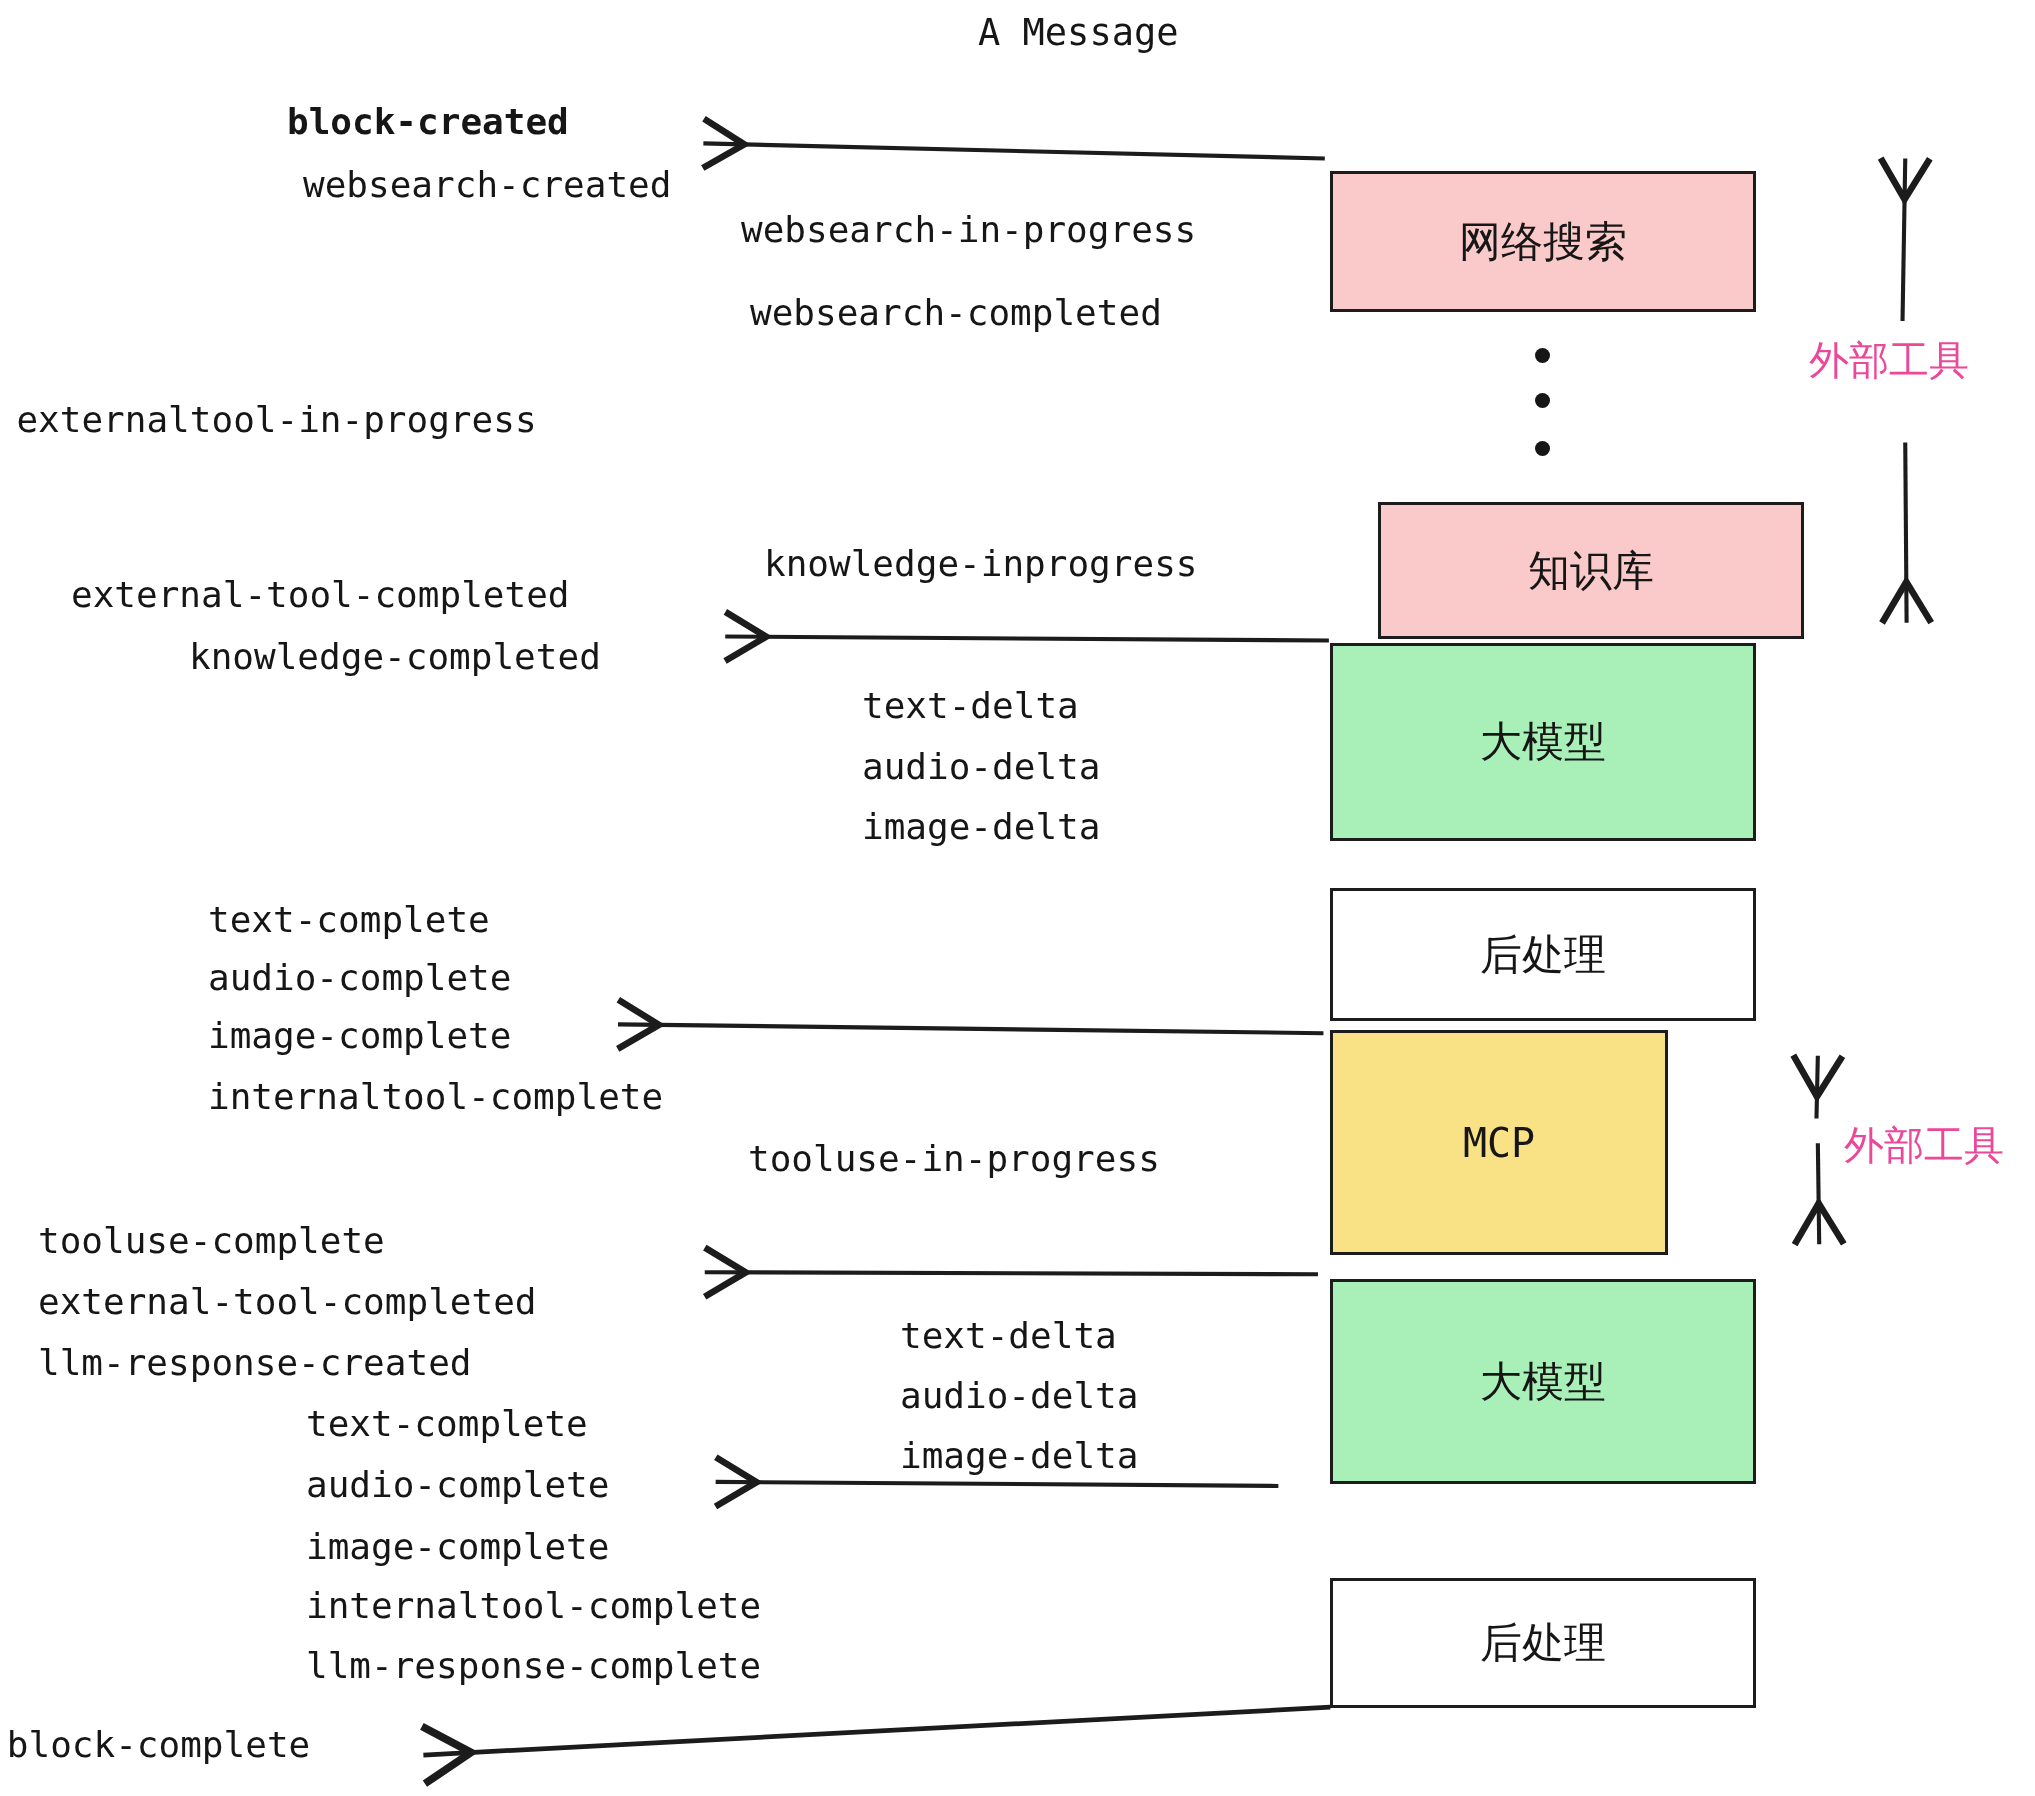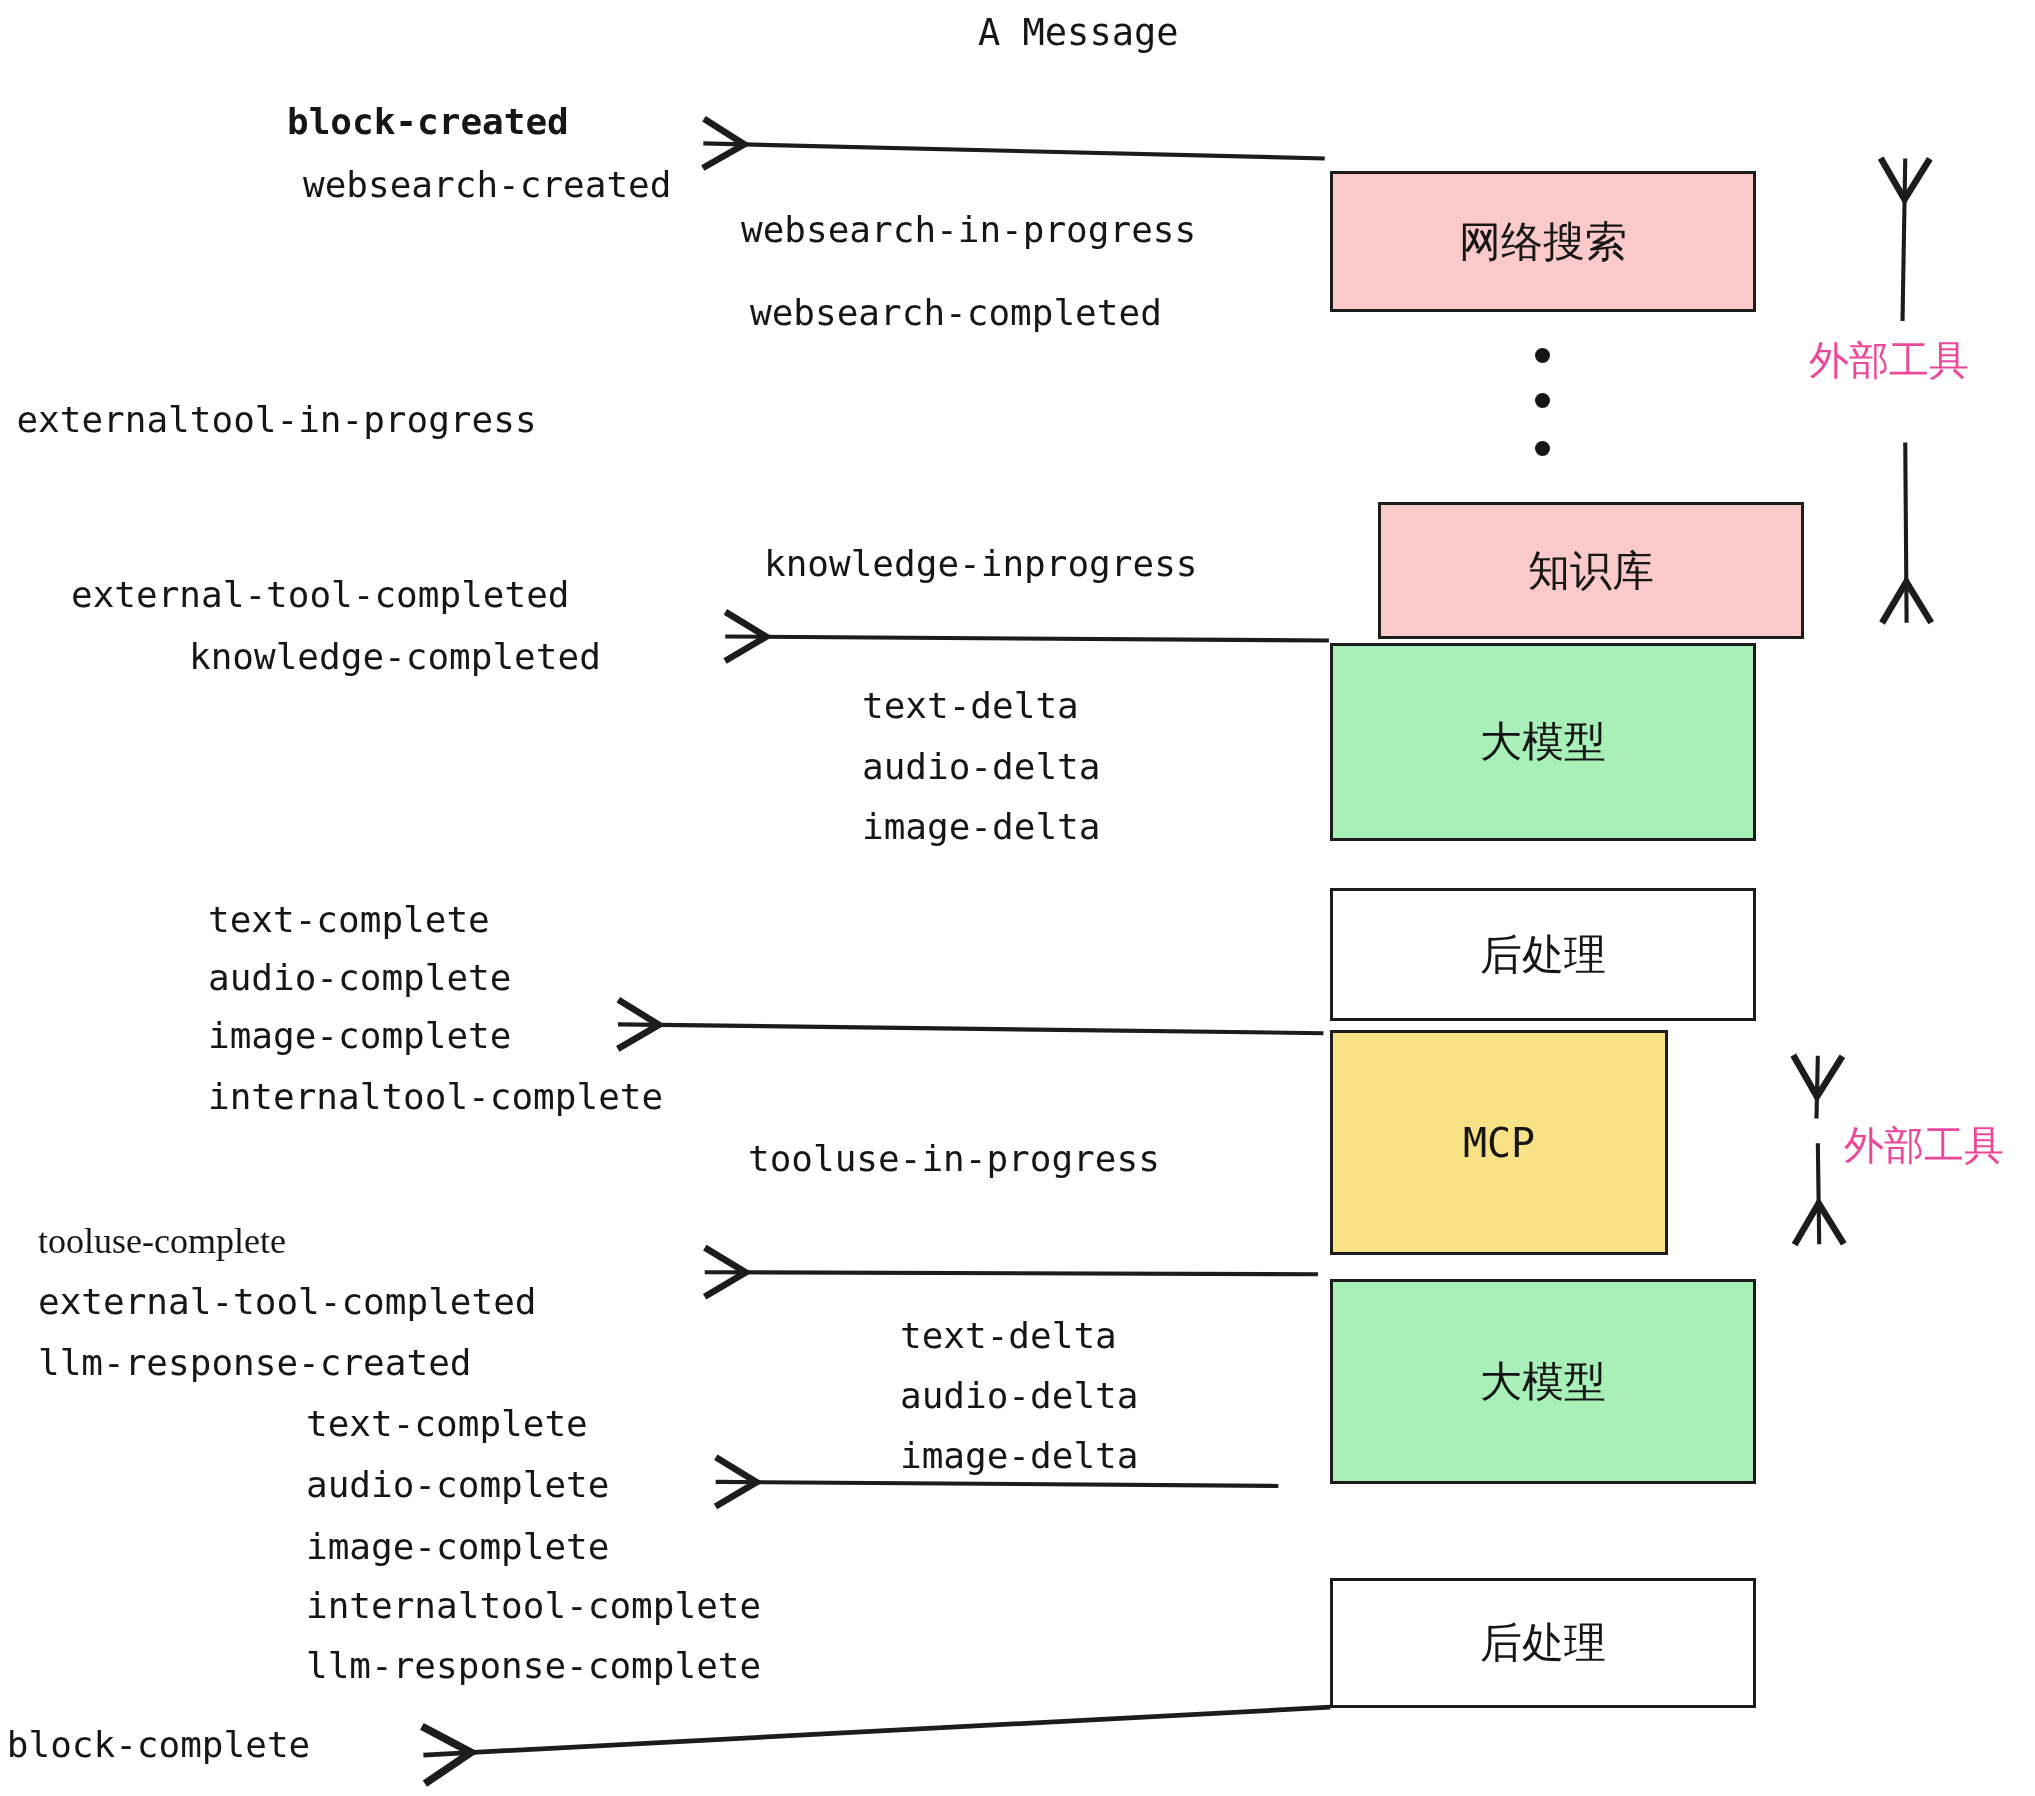--- a/index.html
+++ b/index.html
@@ -124,21 +124,21 @@
       <div class="txt" style="left: 71px; top: 577px;">external-tool-completed</div>
       <div class="txt" style="left: 189px; top: 639px;">knowledge-completed</div>
       <div class="txt" style="left: 862px; top: 688px;">text-delta</div>
       <div class="txt" style="left: 862px; top: 749px;">audio-delta</div>
       <div class="txt" style="left: 862px; top: 809px;">image-delta</div>
       <div class="txt" style="left: 208px; top: 902px;">text-complete</div>
       <div class="txt" style="left: 208px; top: 960px;">audio-complete</div>
       <div class="txt" style="left: 208px; top: 1018px;">image-complete</div>
       <div class="txt" style="left: 208px; top: 1079px;">internaltool-complete</div>
       <div class="txt" style="left: 748px; top: 1141px;">tooluse-in-progress</div>
-      <div class="txt" style="left: 38px; top: 1223px; font-family: Liberation Serif, serif;">tooluse-complete</div>
+      <div class="txt" style="left: 38px; top: 1223px;">tooluse-complete</div>
       <div class="txt" style="left: 38px; top: 1284px;">external-tool-completed</div>
       <div class="txt" style="left: 38px; top: 1345px;">llm-response-created</div>
       <div class="txt" style="left: 306px; top: 1406px;">text-complete</div>
       <div class="txt" style="left: 306px; top: 1467px;">audio-complete</div>
       <div class="txt" style="left: 306px; top: 1529px;">image-complete</div>
       <div class="txt" style="left: 306px; top: 1588px;">internaltool-complete</div>
       <div class="txt" style="left: 306px; top: 1648px;">llm-response-complete</div>
       <div class="txt" style="left: 6.8px; top: 1727px;">block-complete</div>
       <div class="txt" style="left: 900px; top: 1318px;">text-delta</div>
       <div class="txt" style="left: 900px; top: 1378px;">audio-delta</div>

